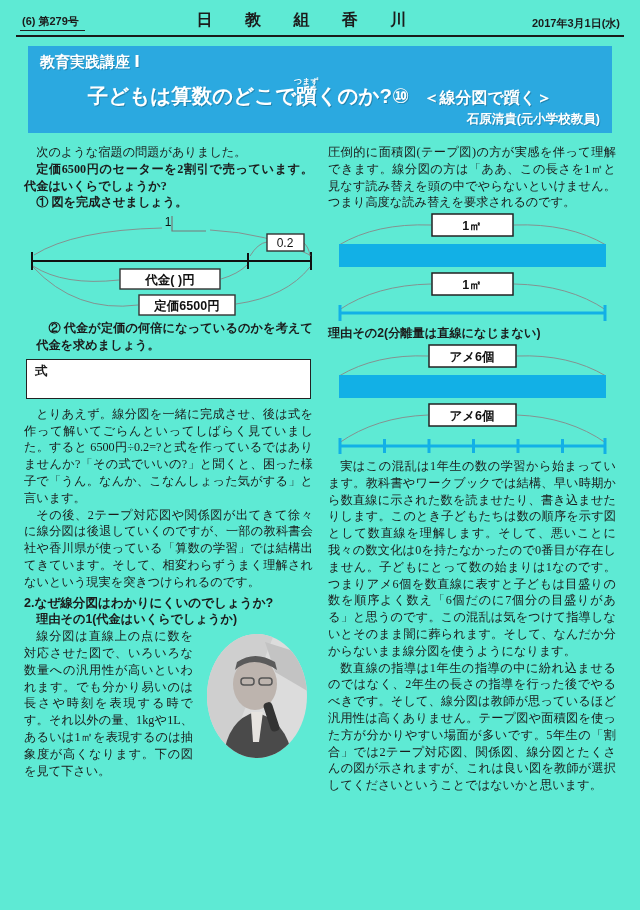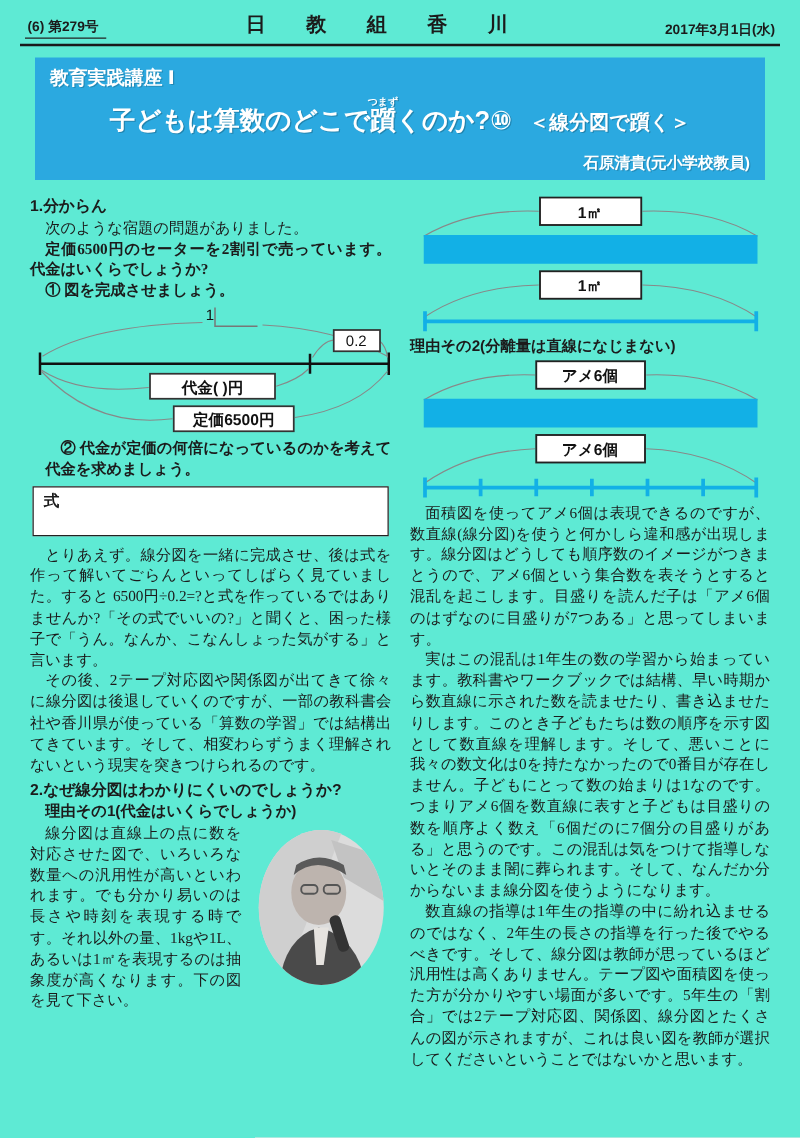--- a/index.html
+++ b/index.html
@@ -25,21 +25,21 @@
     margin:0 28px; background:#2ba9e0; color:#fff; padding:7px 12px 5px 12px;
     font-family:"Liberation Sans","DejaVu Sans",sans-serif;
   }
   .banner .series { font-size:15px; font-weight:bold; text-shadow:1px 1px 0 rgba(0,0,0,.18); }
   .banner .main-title {
     text-align:center; font-size:20.5px; font-weight:bold; margin-top:5px;
     text-shadow:1px 1px 0 rgba(0,0,0,.22); white-space:nowrap;
   }
   .banner .main-title ruby rt { font-size:8px; font-weight:bold; }
   .banner .sub-title { font-size:16px; margin-left:14px; }
-  .banner .author { text-align:right; font-size:12.5px; font-weight:bold; margin-top:12px; text-shadow:1px 1px 0 rgba(0,0,0,.18); }
+  .banner .author { text-align:right; font-size:12.5px; font-weight:bold; margin-top:1px; text-shadow:1px 1px 0 rgba(0,0,0,.18); }
 
   
   .cols { display:flex; gap:15px; padding:11px 24px 0 24px; }
   .col { width:289px; font-size:12.2px; line-height:16.8px; text-align:justify; }
   .col p { text-indent:1em; }
   .gothic { font-family:"Liberation Sans","DejaVu Sans",sans-serif; font-weight:bold; }
   .h-num { font-size:12.6px; margin-top:2px; }
   .prob { font-weight:bold; }
   .q-item { font-weight:bold; text-indent:1em; }
   .q-item2 { font-weight:bold; text-indent:1em; padding-left:1em; }
@@ -76,21 +76,20 @@
     <div class="series">教育実践講座 Ⅰ</div>
     <div class="main-title">
       <span>子どもは算数のどこで</span><ruby><span>躓</span><rt>つまず</rt></ruby><span>くのか?⑩</span><span class="sub-title">＜線分図で躓く＞</span>
     </div>
     <div class="author">石原清貴(元小学校教員)</div>
   </div>
 
   <div class="cols">
 
     <div class="col">
-      <div class="gothic h-num">1.分からん</div>
       <p>次のような宿題の問題がありました。</p>
       <p class="prob">定価6500円のセーターを2割引で売っています。代金はいくらでしょうか?</p>
       <div class="q-item">① 図を完成させましょう。</div>
 
       <div class="diag-wrap">
         <svg class="diag" width="289" height="104" viewBox="0 0 289 104">
 
           <text x="144" y="13" class="svg-label" text-anchor="middle">1</text>
           <path d="M148,3 L148,18 L182,18" fill="none" stroke="#777" stroke-width="1.2"></path>
 
@@ -149,20 +148,21 @@
               <rect x="62" y="70" width="9" height="30" rx="4" transform="rotate(-18 66 85)" fill="#333"></rect>
             </g>
           </svg>
           
         </div>
         <p>線分図は直線上の点に数を対応させた図で、いろいろな数量への汎用性が高いといわれます。でも分かり易いのは長さや時刻を表現する時です。それ以外の量、1kgや1L、あるいは1㎡を表現するのは抽象度が高くなります。下の図を見て下さい。</p>
       </div>
     </div>
 
     <div class="col">
+      <p style="text-indent:0;">圧倒的に面積図(テープ図)の方が実感を伴って理解できます。線分図の方は「ああ、この長さを1㎡と見なす読み替えを頭の中でやらないといけません。つまり高度な読み替えを要求されるのです。</p>
 
       <div class="diag-wrap">
         <svg class="diag" width="283" height="56" viewBox="0 0 283 56">
           <path d="M8,32 Q45,10 100,12" fill="none" stroke="#888" stroke-width="0.9"></path>
           <path d="M183,12 Q238,10 275,32" fill="none" stroke="#888" stroke-width="0.9"></path>
           <rect x="101" y="1" width="81" height="22" fill="#fff" stroke="#222" stroke-width="1.5"></rect>
           <text x="141" y="17" class="svg-label-b" text-anchor="middle">1㎡</text>
           <rect x="8" y="31" width="267" height="23" fill="#12b0e6"></rect>
         </svg>
       </div>
@@ -203,18 +203,17 @@
               <line x1="53.5" y1="36" x2="53.5" y2="50"></line>
             <line x1="98" y1="36" x2="98" y2="50"></line>
               <line x1="142.5" y1="36" x2="142.5" y2="50"></line>
             <line x1="187" y1="36" x2="187" y2="50"></line>
               <line x1="231.5" y1="36" x2="231.5" y2="50"></line>
             <line x1="274" y1="35" x2="274" y2="51"></line>
           </g>
         </svg>
       </div>
 
-      <p>面積図を使ってアメ6個は表現できるのですが、数直線(線分図)を使うと何かしら違和感が出現します。線分図はどうしても順序数のイメージがつきまとうので、アメ6個という集合数を表そうとすると混乱を起こします。目盛りを読んだ子は「アメ6個のはずなのに目盛りが7つある」と思ってしまいます。</p>
       <p>実はこの混乱は1年生の数の学習から始まっています。教科書やワークブックでは結構、早い時期から数直線に示された数を読ませたり、書き込ませたりします。このとき子どもたちは数の順序を示す図として数直線を理解します。そして、悪いことに我々の数文化は0を持たなかったので0番目が存在しません。子どもにとって数の始まりは1なのです。つまりアメ6個を数直線に表すと子どもは目盛りの数を順序よく数え「6個だのに7個分の目盛りがある」と思うのです。この混乱は気をつけて指導しないとそのまま闇に葬られます。そして、なんだか分からないまま線分図を使うようになります。</p>
       <p>数直線の指導は1年生の指導の中に紛れ込ませるのではなく、2年生の長さの指導を行った後でやるべきです。そして、線分図は教師が思っているほど汎用性は高くありません。テープ図や面積図を使った方が分かりやすい場面が多いです。5年生の「割合」では2テープ対応図、関係図、線分図とたくさんの図が示されますが、これは良い図を教師が選択してくださいということではないかと思います。</p>
     </div>
   </div>
 </div>
 
 </body></html>

